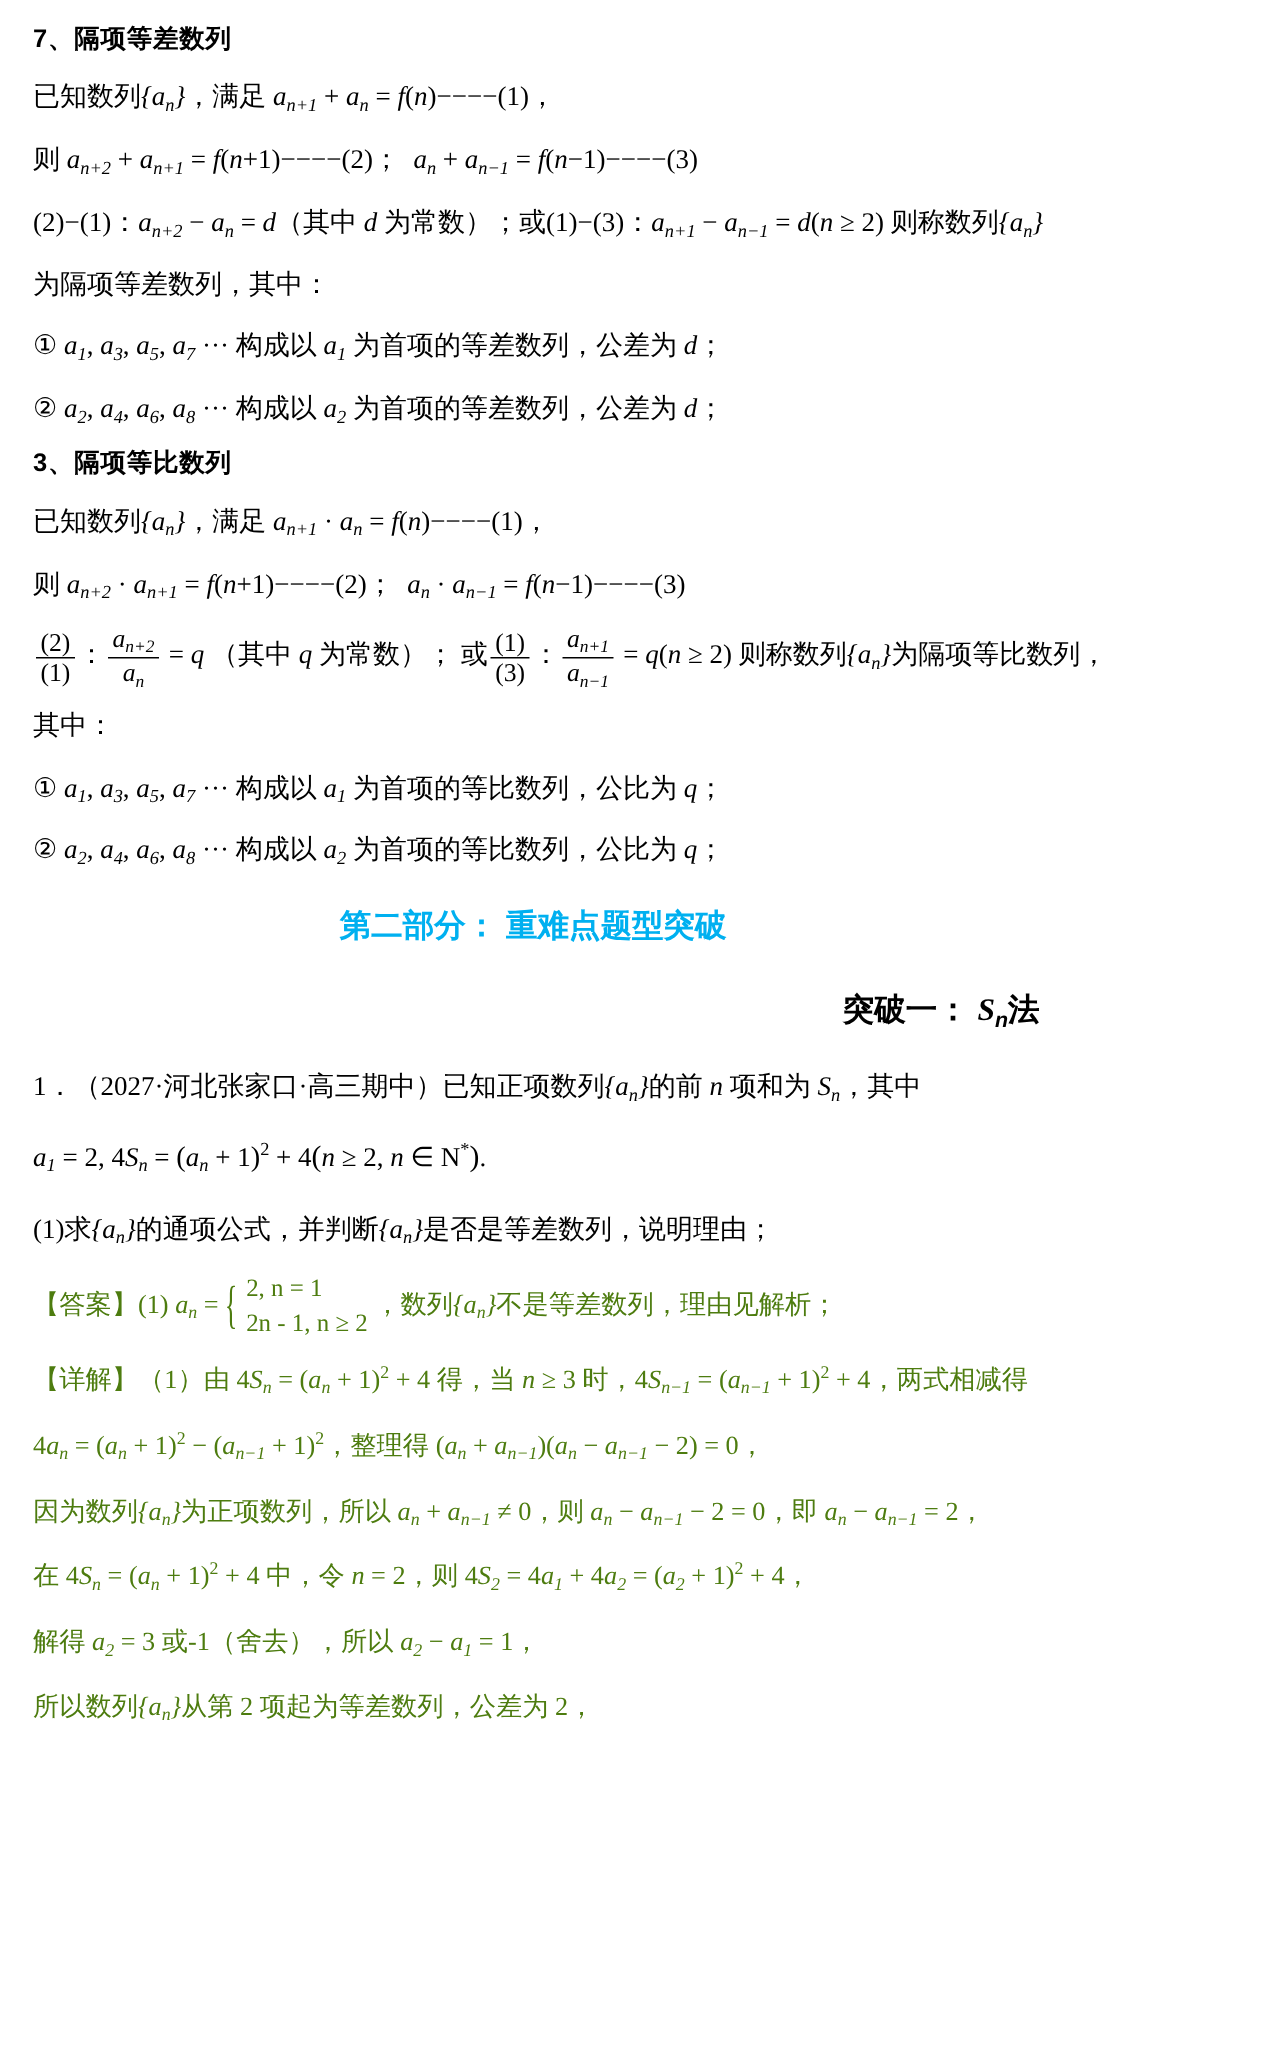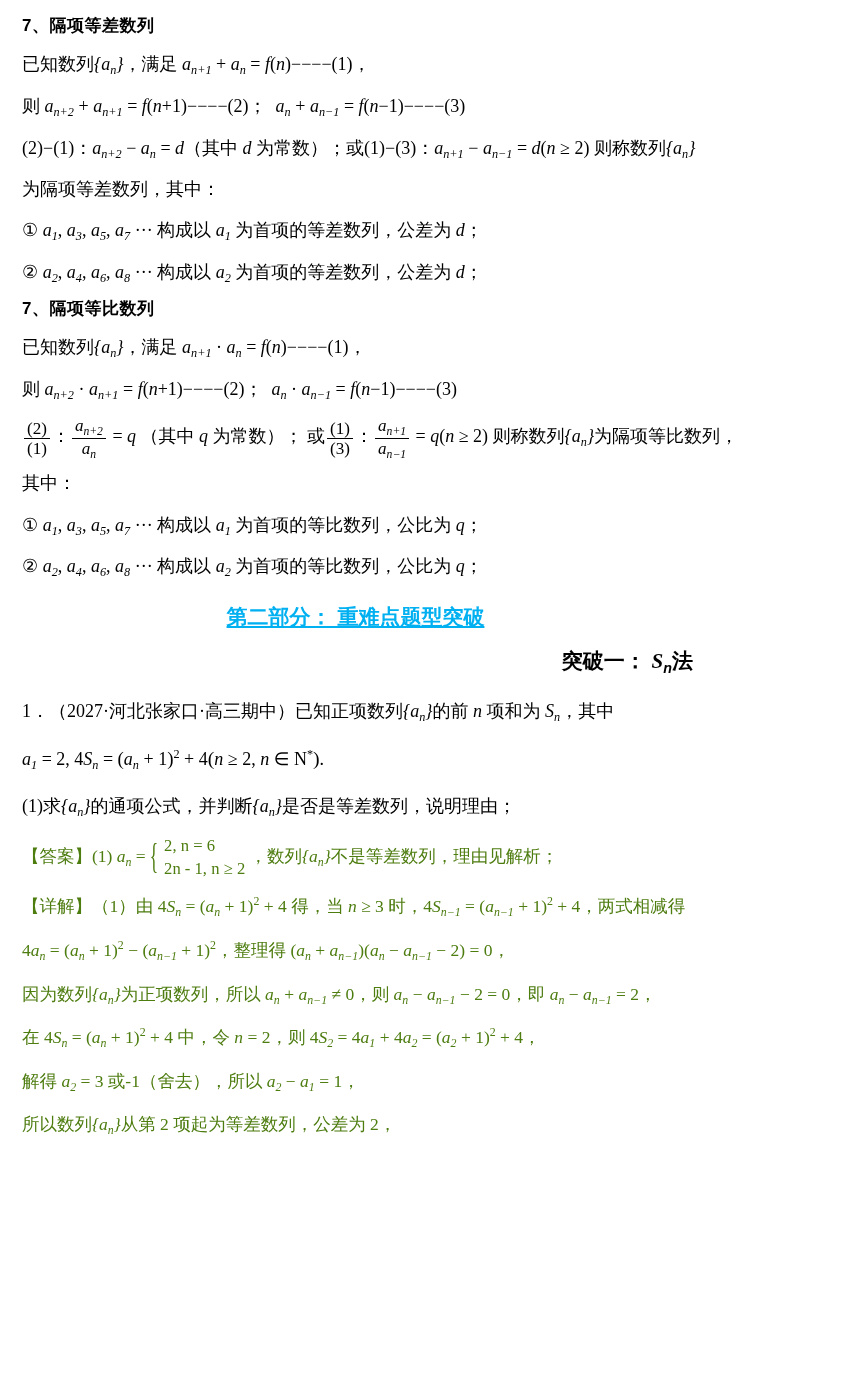--- a/index.html
+++ b/index.html
@@ -32,22 +32,21 @@
     line-height: 1.95;
     white-space: nowrap;
   }
   .red { color: #4d7c0f; }
   .cyan-title {
     text-align: center;
     color: #00b0f0;
     font-family: "Liberation Sans", sans-serif;
     font-weight: bold;
     font-size: 21px;
-    margin: 18px 0 16px 0;
-    text-decoration: underline;
+    margin: 18px 0 28px 0;
   }
   .breakthrough {
     text-align: right;
     font-family: "Liberation Sans", sans-serif;
     font-weight: bold;
     font-size: 21px;
     margin: 14px 0 18px 0;
   }
   .breakthrough .m { font-family: "Liberation Serif", serif; font-style: italic; font-weight: bold;}
   
@@ -107,21 +106,21 @@
   <div class="line">为隔项等差数列，其中：</div>
 
   <div class="line">
     ① <i>a</i><span class="sub">1</span>, <i>a</i><span class="sub">3</span>, <i>a</i><span class="sub">5</span>, <i>a</i><span class="sub">7</span> ··· 构成以 <i>a</i><span class="sub">1</span> 为首项的等差数列，公差为 <i>d</i>；
   </div>
 
   <div class="line">
     ② <i>a</i><span class="sub">2</span>, <i>a</i><span class="sub">4</span>, <i>a</i><span class="sub">6</span>, <i>a</i><span class="sub">8</span> ··· 构成以 <i>a</i><span class="sub">2</span> 为首项的等差数列，公差为 <i>d</i>；
   </div>
 
-  <div class="sec-head">7、隔项等比数列</div>
+  <div class="sec-head">3、隔项等比数列</div>
 
   <div class="line">
     已知数列<i>{a</i><span class="sub">n</span><i>}</i>，满足 <i>a</i><span class="sub">n+1</span> · <i>a</i><span class="sub">n</span> = <i>f</i>(<i>n</i>)<span>−−−−</span>(1)，
   </div>
 
   <div class="line">
     则 <i>a</i><span class="sub">n+2</span> · <i>a</i><span class="sub">n+1</span> = <i>f</i>(<i>n</i>+1)<span>−−−−</span>(2)； &nbsp;<i>a</i><span class="sub">n</span> · <i>a</i><span class="sub">n−1</span> = <i>f</i>(<i>n</i>−1)<span>−−−−</span>(3)
   </div>
 
   <div class="line" style="line-height:2.6;">
@@ -154,21 +153,21 @@
   </div>
 
   <div class="line">
     (1)求<i>{a</i><span class="sub">n</span><i>}</i>的通项公式，并判断<i>{a</i><span class="sub">n</span><i>}</i>是否是等差数列，说明理由；
   </div>
 
   <div class="ans-line red" style="line-height:2.9;">
     <span>【答案】</span><span>(1)</span>
     <i>a</i><span class="sub">n</span> =
     <span class="brace-wrap">
-      <span class="r">2, n = 6</span>
+      <span class="r">2, n = 1</span>
       <span class="r">2n - 1, n ≥ 2</span>
     </span>
     ，数列<i>{a</i><span class="sub">n</span><i>}</i>不是等差数列，理由见解析；
   </div>
 
   <div class="ans-line red">
     <span>【详解】</span>（1）由 4<i>S</i><span class="sub">n</span> = (<i>a</i><span class="sub">n</span> + 1)<span class="sup">2</span> + 4 得，当 <i>n</i> ≥ 3 时，4<i>S</i><span class="sub">n−1</span> = (<i>a</i><span class="sub">n−1</span> + 1)<span class="sup">2</span> + 4，两式相减得
   </div>
 
   <div class="ans-line red">

